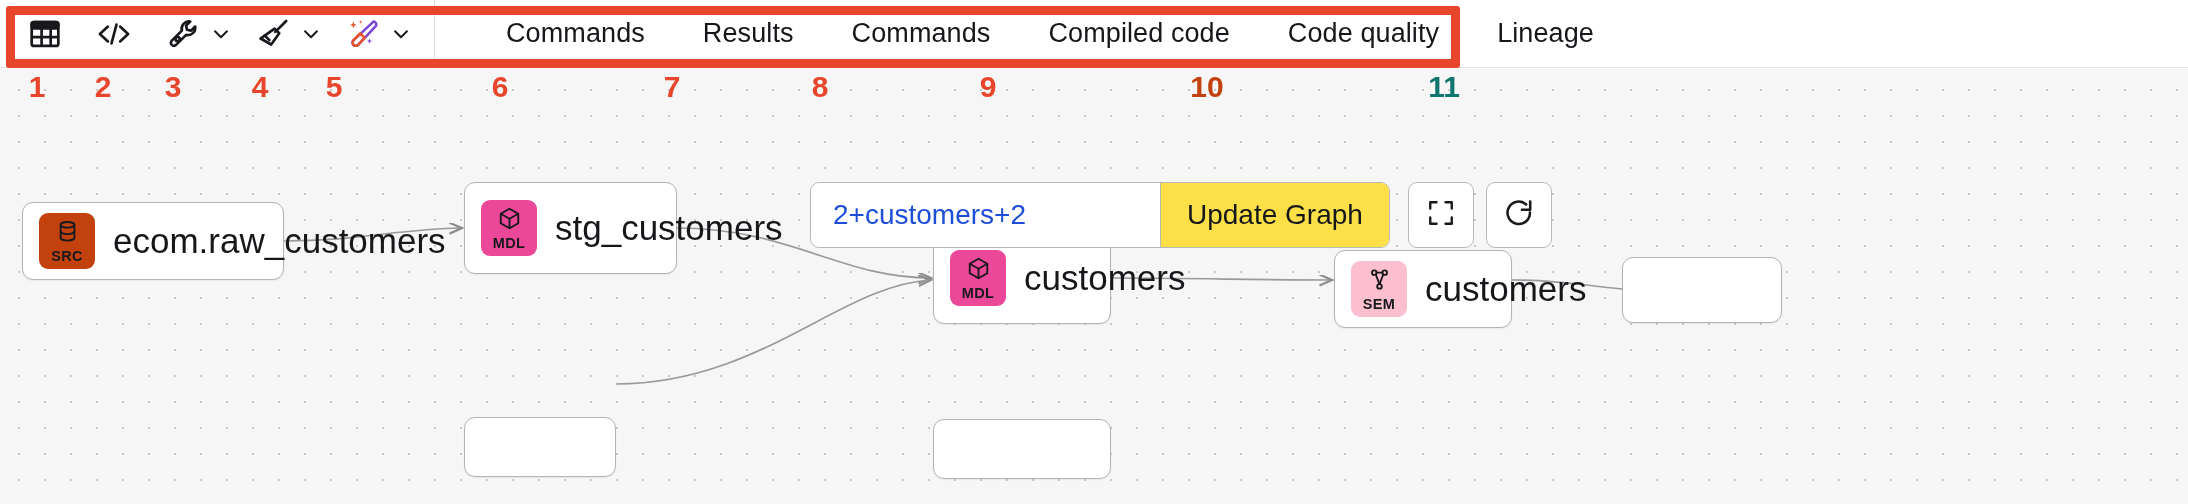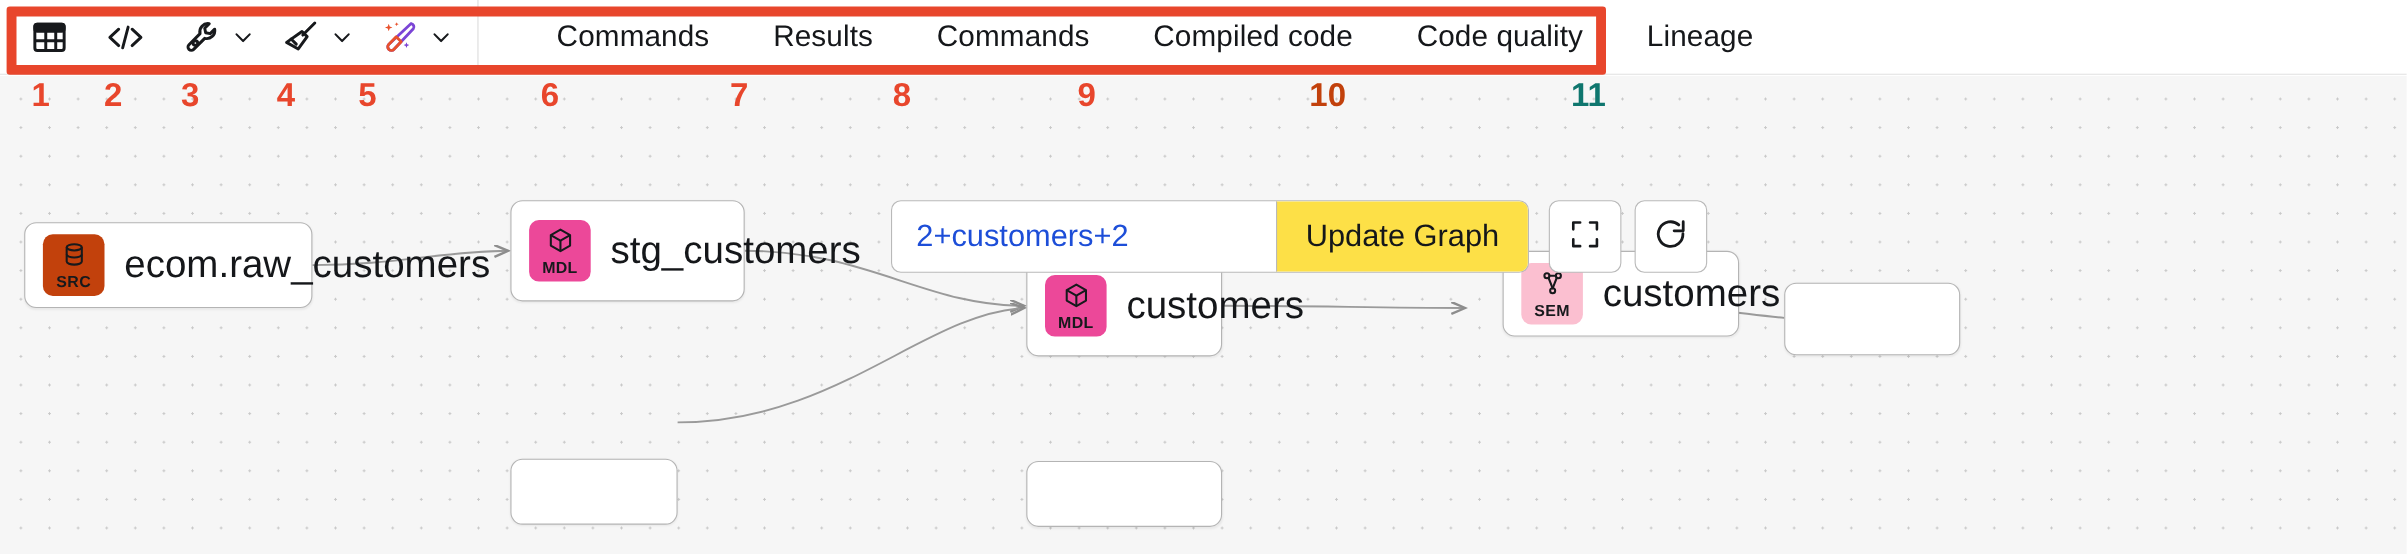--- a/index.html
+++ b/index.html
@@ -336,21 +336,21 @@
           <path d="M12 2.6 L20.4 7.4 L20.4 16.6 L12 21.4 L3.6 16.6 L3.6 7.4 Z"></path>
           <path d="M3.6 7.4 L12 12.2 L20.4 7.4"></path>
           <path d="M12 12.2 L12 21.4"></path>
         </svg>
       </span>
       <span class="badge-txt">MDL</span>
     </div>
     <span class="node-label">customers</span>
   </div>
 
-  <div class="node" style="left:1334px; top:159px; width:215px; height:78px;margin-left:32px;">
+  <div class="node" style="left:1334px; top:181px; width:178px; height:78px;">
     <div class="node-badge badge-sem">
       <span class="badge-glyph">
         <svg width="25" height="25" viewBox="0 0 24 24" fill="none" stroke="#17191c" stroke-width="1.8" stroke-linecap="round">
           <circle cx="7" cy="5.4" r="2.2"></circle>
           <circle cx="17" cy="5.4" r="2.2"></circle>
           <circle cx="12" cy="18.6" r="2.2"></circle>
           <path d="M8.4 7.2 L12 16.4"></path>
           <path d="M15.6 7.2 L12 16.4"></path>
           <path d="M9.2 5.4 L14.8 5.4"></path>
         </svg>

